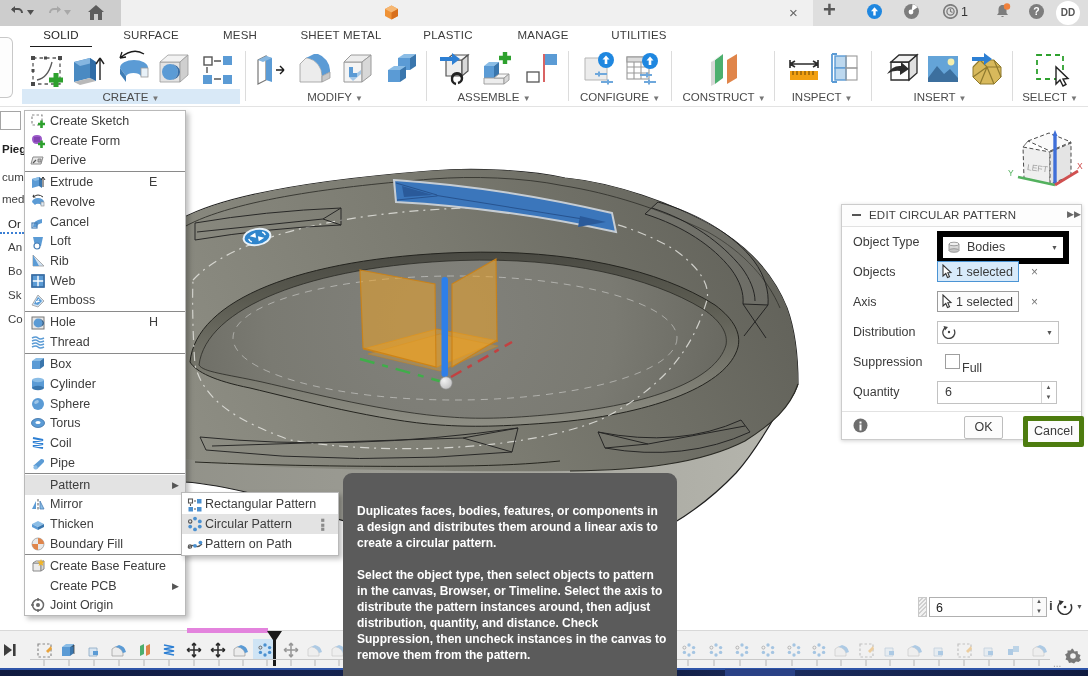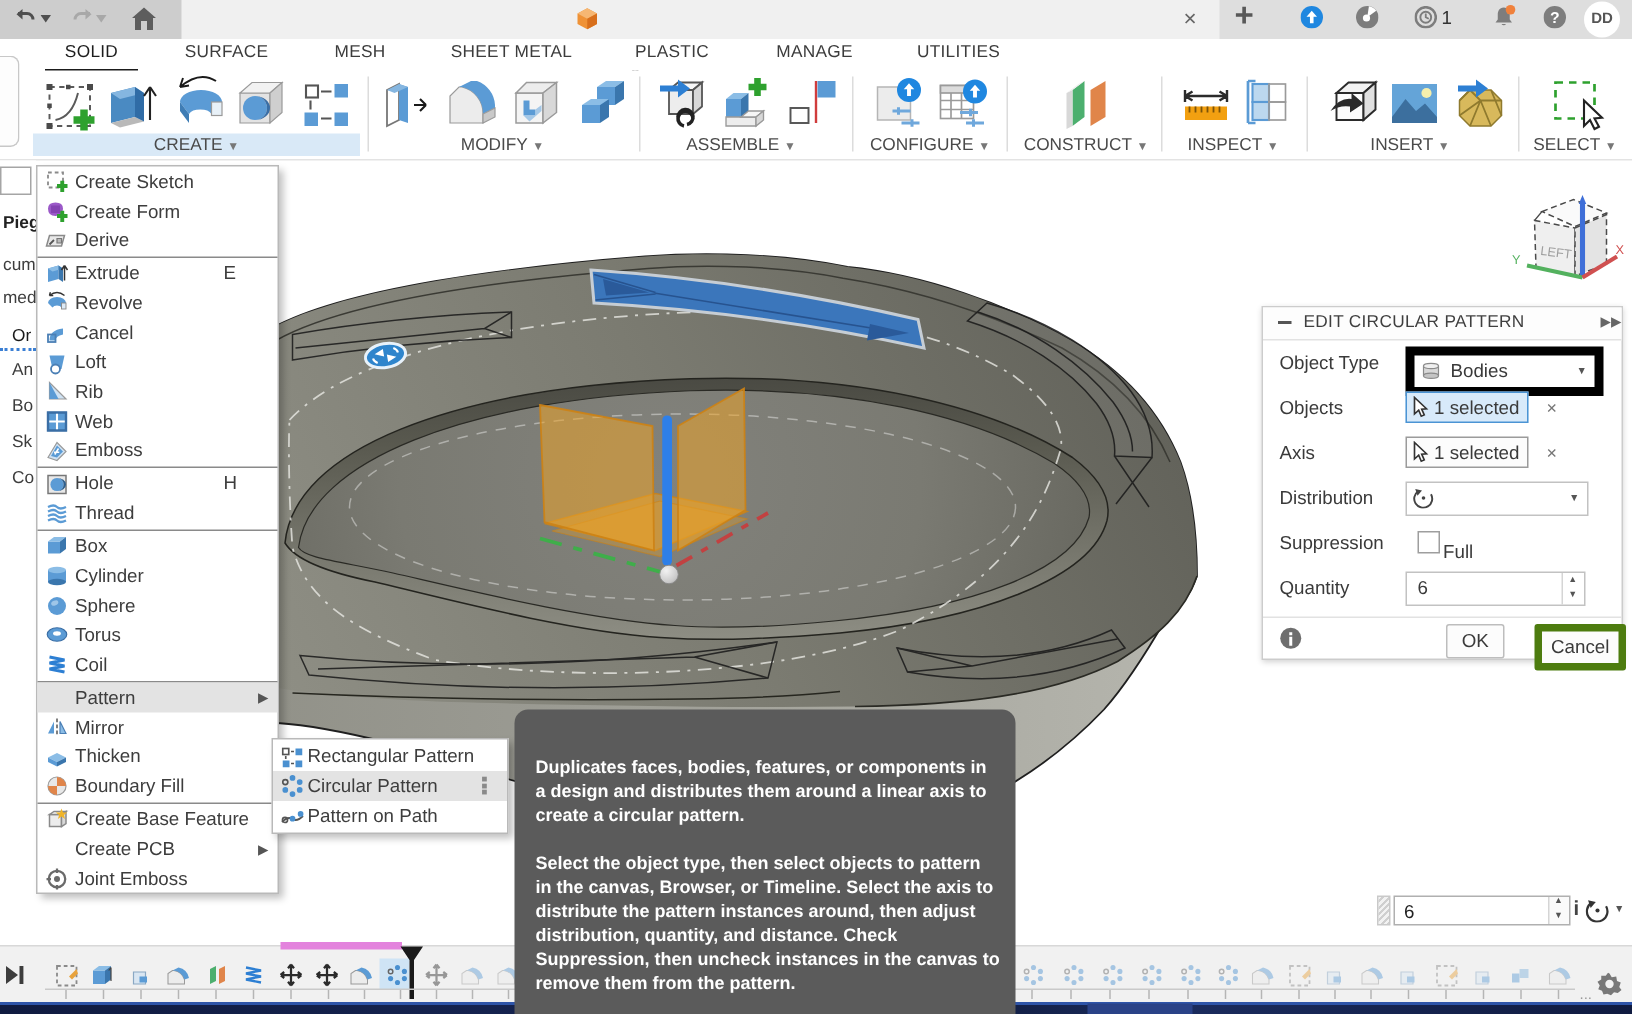--- a/index.html
+++ b/index.html
@@ -612,20 +612,27 @@
           <ellipse cx="8" cy="8" rx="6.5" ry="4.5" fill="none" stroke="#3a6ea5" stroke-width="0.8"></ellipse>
         </svg>
         <span class="t">Torus</span>
       </div>
     <div class="mi">
         <svg width="16" height="16">
           <path d="M3,3 L13,5 L3,7 L13,9 L3,11 L13,13" fill="none" stroke="#2d7fd3" stroke-width="2"></path>
         </svg>
         <span class="t">Coil</span>
       </div>
+    <div class="mi">
+        <svg width="16" height="16">
+          <path d="M3,11 L11,4 a2.4,2.4 0 0 1 3,3 L7,14 a2.4,2.4 0 0 1 -3,-3 Z" fill="#5b9bd5"></path>
+          <ellipse cx="5.5" cy="12.4" rx="2.1" ry="2.1" fill="#8bbde6"></ellipse>
+        </svg>
+        <span class="t">Pipe</span>
+      </div>
     <div class="msep"></div>
     <div class="mi hl">
         <span class="t">Pattern</span>
         <span class="sub">▶</span>
       </div>
     <div class="mi">
         <svg width="16" height="16">
           <path d="M2,12 L6,4 L6,12 Z" fill="#5b9bd5"></path>
           <path d="M14,12 L10,4 L10,12 Z" fill="#8bbde6" stroke="#4a7fb5" stroke-width="0.8"></path>
           <path d="M8,2 L8,14" stroke="#555" stroke-width="1" stroke-dasharray="2.5 1.5"></path>
@@ -661,21 +668,21 @@
     <div class="mi">
         <span class="t">Create PCB</span>
         <span class="sub">▶</span>
       </div>
     <div class="mi">
         <svg width="16" height="16">
           <circle cx="8" cy="8" r="5.5" fill="none" stroke="#6a6a6a" stroke-width="1.5"></circle>
           <circle cx="8" cy="8" r="2" fill="#6a6a6a"></circle>
           <path d="M8,1 L8,4 M8,12 L8,15 M1,8 L4,8" stroke="#6a6a6a" stroke-width="1.5"></path>
         </svg>
-        <span class="t">Joint Emboss</span>
+        <span class="t">Joint Origin</span>
       </div>
   </div>
 
   <div id="submenu">
     <div class="mi">
         <svg width="16" height="16">
           <rect x="1.5" y="2" width="4" height="4" fill="none" stroke="#555" stroke-width="1.1"></rect>
           <rect x="10" y="2" width="4.5" height="4.5" fill="#4a90d0"></rect>
           <rect x="1.5" y="10" width="4.5" height="4.5" fill="#4a90d0"></rect>
           <rect x="10" y="10" width="4.5" height="4.5" fill="#4a90d0"></rect>

